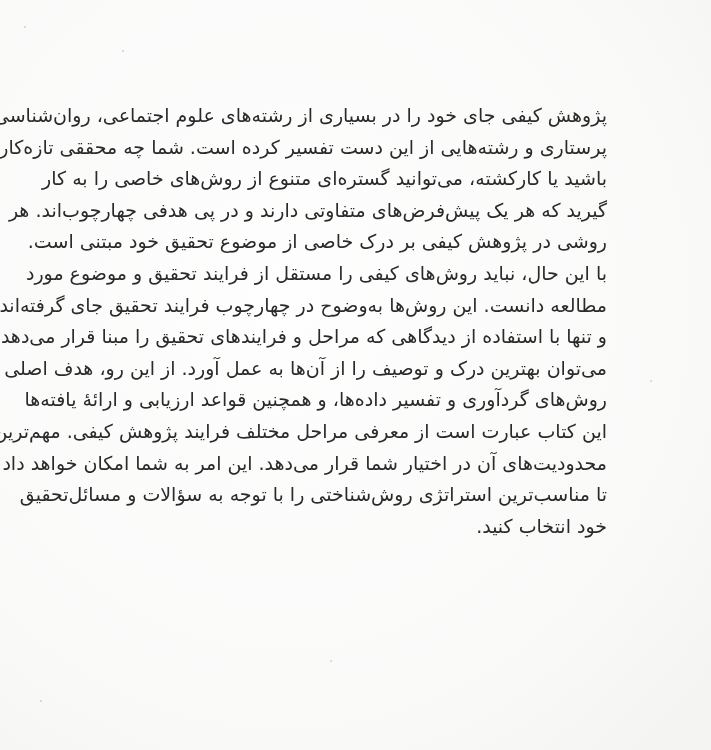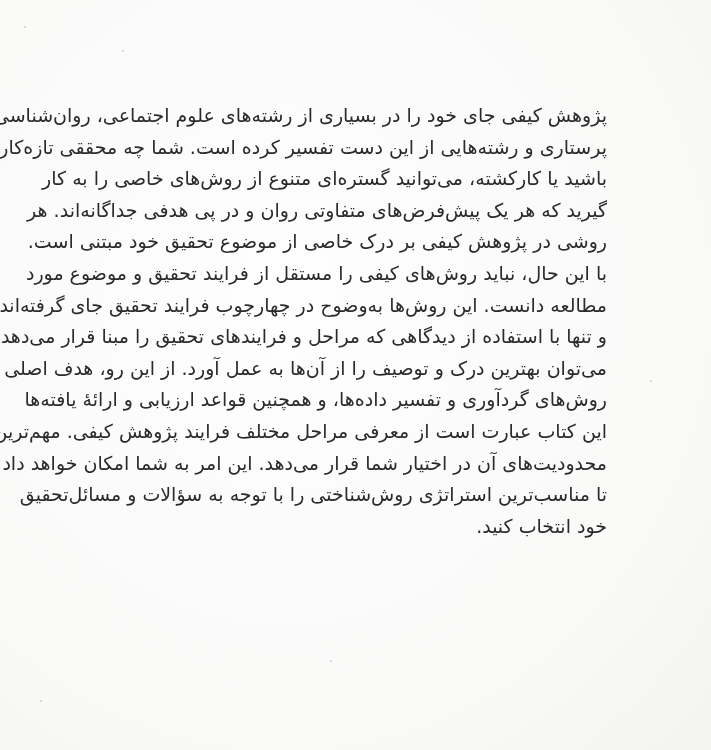--- a/index.html
+++ b/index.html
@@ -45,21 +45,21 @@
       background: #cfcfcf;
     }
   </style>
 </head>
 <body>
 
 <div class="page">
   <span class="line">پژوهش کیفی جای خود را در بسیاری از رشته‌های علوم اجتماعی، روان‌شناسی،</span>
   <span class="line">پرستاری و رشته‌هایی از این دست تفسیر کرده است. شما چه محققی تازه‌کار</span>
   <span class="line">باشید یا کارکشته، می‌توانید گستره‌ای متنوع از روش‌های خاصی را به کار</span>
-  <span class="line">گیرید که هر یک پیش‌فرض‌های متفاوتی روان و در پی هدفی جداگانه‌اند. هر</span>
+  <span class="line">گیرید که هر یک پیش‌فرض‌های متفاوتی دارند و در پی هدفی چهارچوب‌اند. هر</span>
   <span class="line">روشی در پژوهش کیفی بر درک خاصی از موضوع تحقیق خود مبتنی است.</span>
   <span class="line">با این حال، نباید روش‌های کیفی را مستقل از فرایند تحقیق و موضوع مورد</span>
   <span class="line">مطالعه دانست. این روش‌ها به‌وضوح در چهارچوب فرایند تحقیق جای گرفته‌اند</span>
   <span class="line">و تنها با استفاده از دیدگاهی که مراحل و فرایندهای تحقیق را مبنا قرار می‌دهد،</span>
   <span class="line">می‌توان بهترین درک و توصیف را از آن‌ها به عمل آورد. از این رو، هدف اصلی</span>
   <span class="line">روش‌های گردآوری و تفسیر داده‌ها، و همچنین قواعد ارزیابی و ارائهٔ یافته‌ها</span>
   <span class="line">این کتاب عبارت است از معرفی مراحل مختلف فرایند پژوهش کیفی. مهم‌ترین</span>
   <span class="line">محدودیت‌های آن در اختیار شما قرار می‌دهد. این امر به شما امکان خواهد داد</span>
   <span class="line">تا مناسب‌ترین استراتژی روش‌شناختی را با توجه به سؤالات و مسائل‌تحقیق</span>
   <span class="line last">خود انتخاب کنید.</span>

